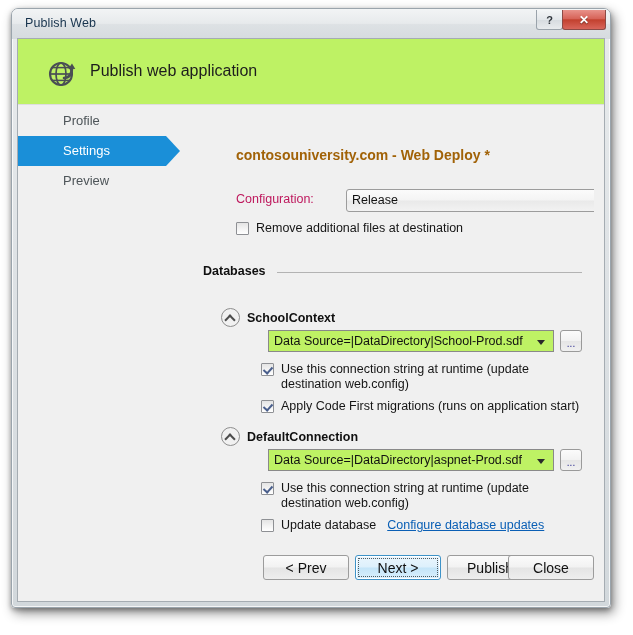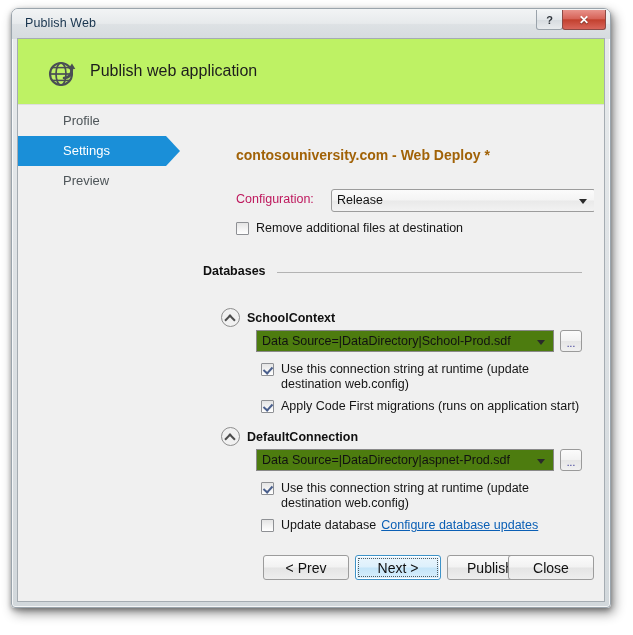--- a/index.html
+++ b/index.html
@@ -179,21 +179,21 @@
   }
   #config-label {
     position: absolute;
     left: 0;
     top: 3px;
     font-size: 12.5px;
     color: #be185d;
   }
   #config-select {
     position: absolute;
-    left: 95px;
+    left: 110px;
     top: 0;
     width: 265px;
     height: 23px;
     box-sizing: border-box;
     border: 1px solid #9c9c9c;
     border-radius: 3px;
     background: linear-gradient(to bottom, #fbfbfb 0%, #f4f4f4 48%, #e9e9e9 52%, #f2f2f2 100%);
     font-size: 12.5px;
     color: #111111;
     padding-left: 5px;
@@ -309,26 +309,26 @@
 
   .conn-row {
     position: absolute;
     left: 53px;
     top: 22px;
     right: 6px;
     height: 22px;
   }
   .conn-input {
     position: absolute;
-    left: 0;
+    left: 12px;
     top: 0;
     right: 28px;
     height: 22px;
     box-sizing: border-box;
-    background: #4d7c0f;
+    background: #bef264;
     border: 1px solid #898989;
     font-size: 12.5px;
     color: #111111;
     padding-left: 5px;
     line-height: 20px;
     white-space: nowrap;
     overflow: hidden;
   }
   .conn-arrow {
     position: absolute;
@@ -506,21 +506,21 @@
             </div>
             <div class="browse-btn">...</div>
           </div>
           <div class="opt-row" style="top:54px;">
             <span class="cb checked"></span>
             <span class="cb-label">Use this connection string at runtime (update destination web.config)</span>
           </div>
           <div class="opt-row" style="top:91px;">
             <span class="cb"></span>
             <span class="cb-label">Update database</span>
-            <span class="cb-label hyperlink" style="margin-left:5px;">Configure database updates</span>
+            <span class="cb-label hyperlink" style="margin-left:11px;">Configure database updates</span>
           </div>
         </div>
 
       </div>
     </div>
 
     <div id="footer">
       <div class="dlg-btn" style="left:245px;">
         <span>&lt; Prev</span>
       </div>

